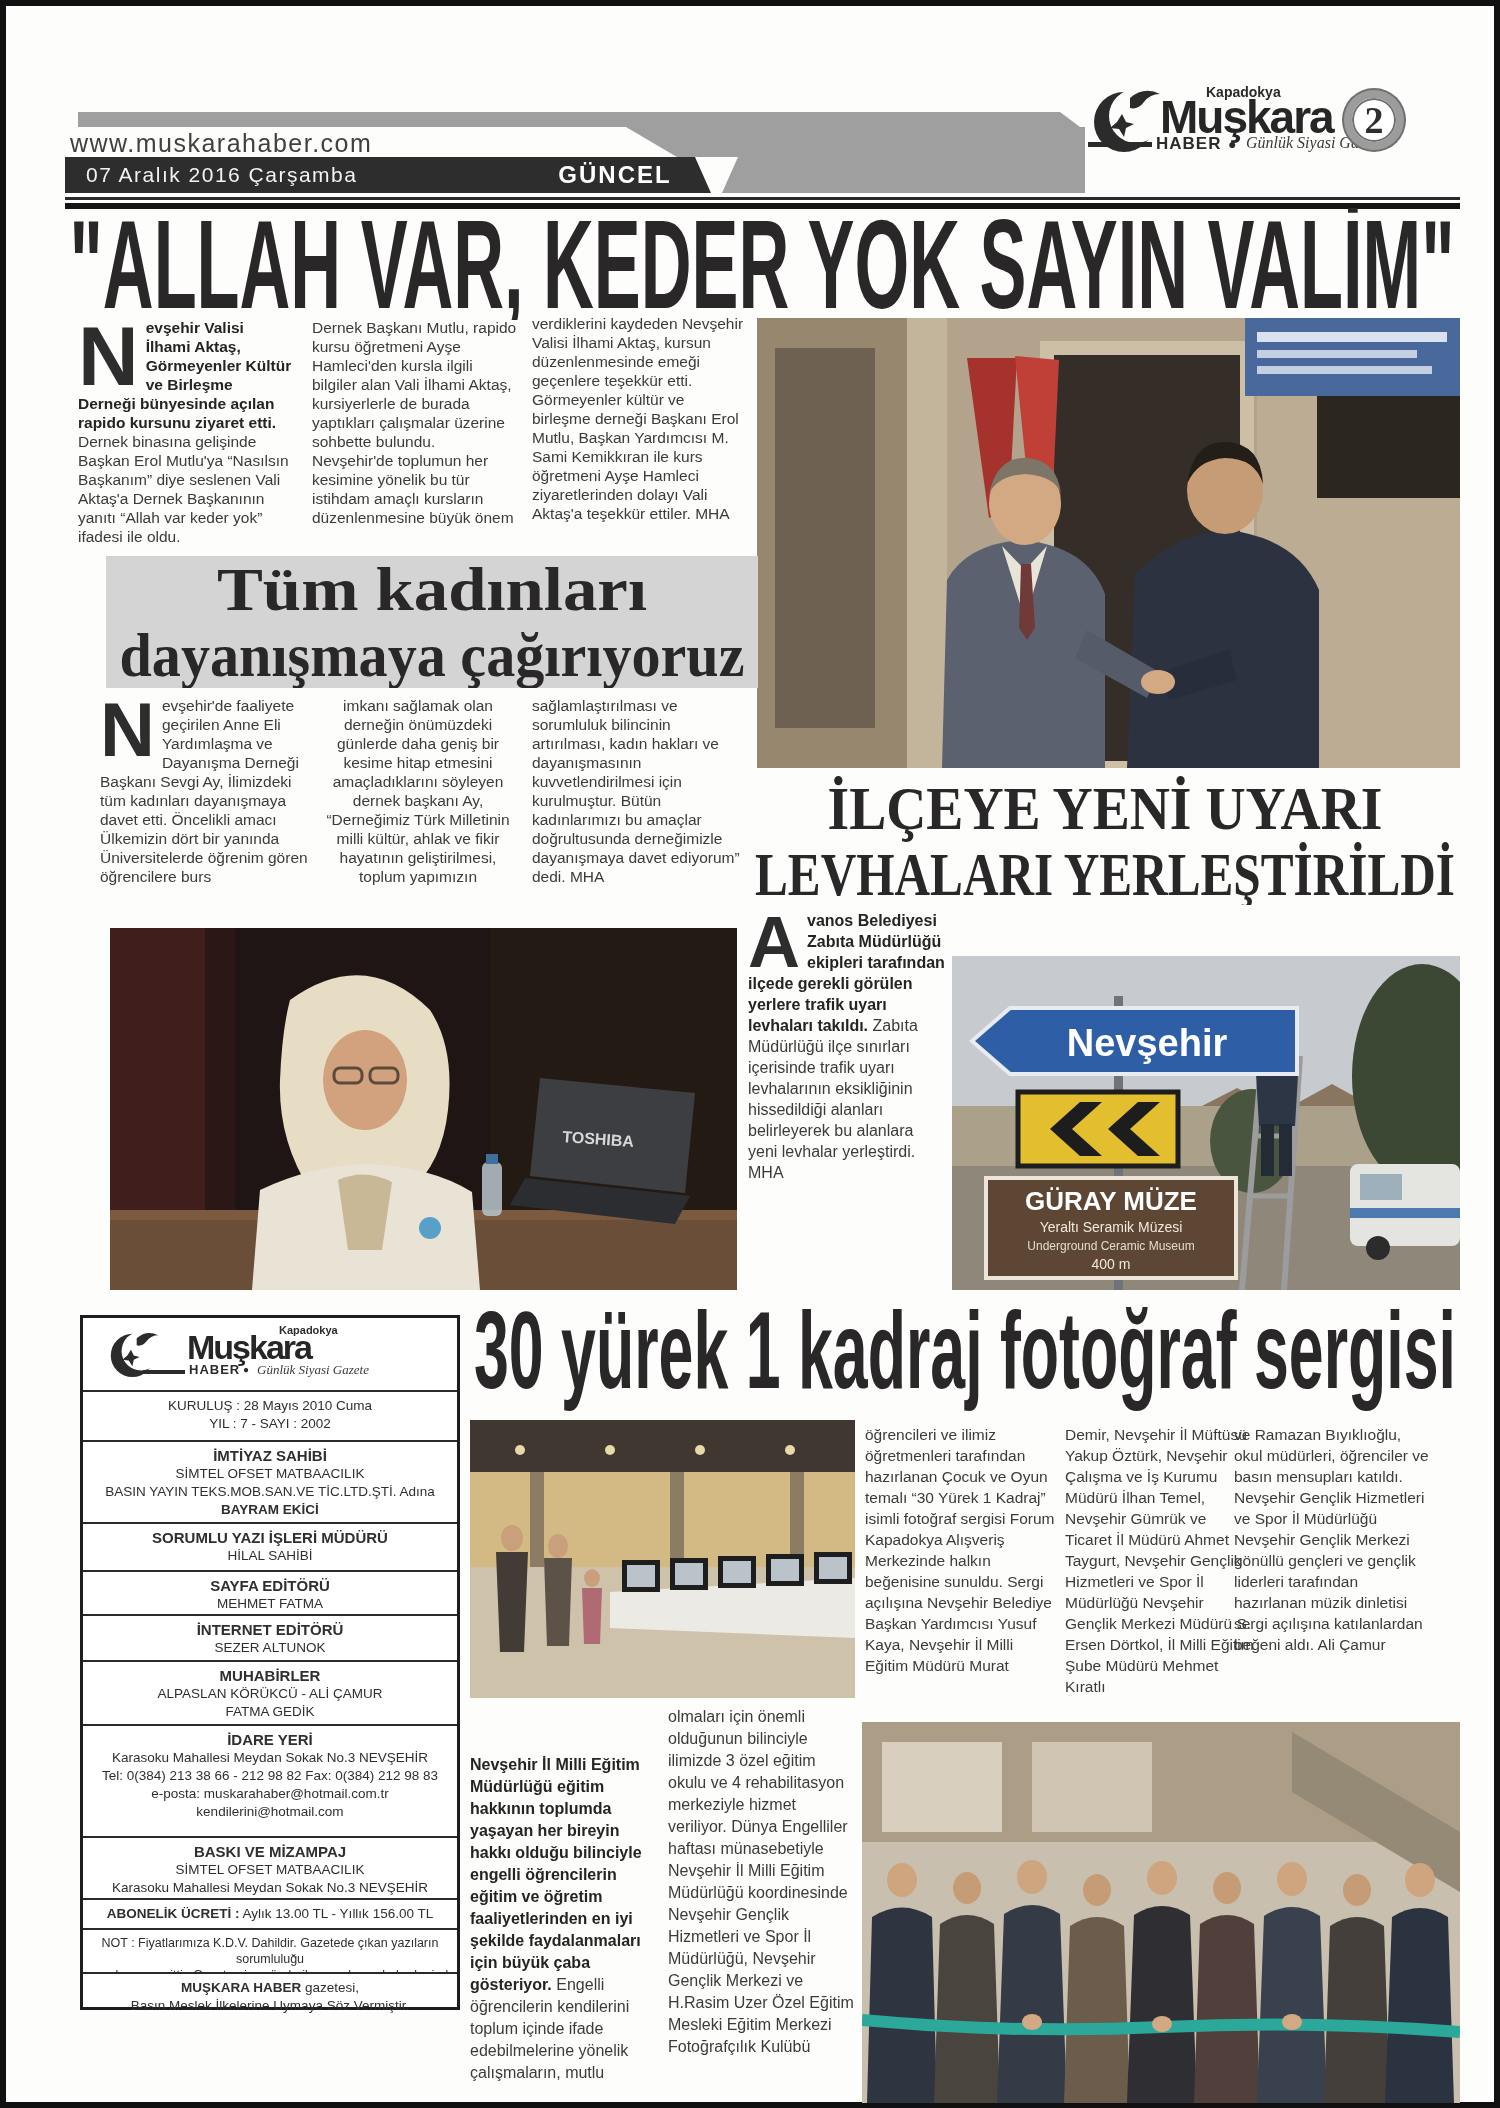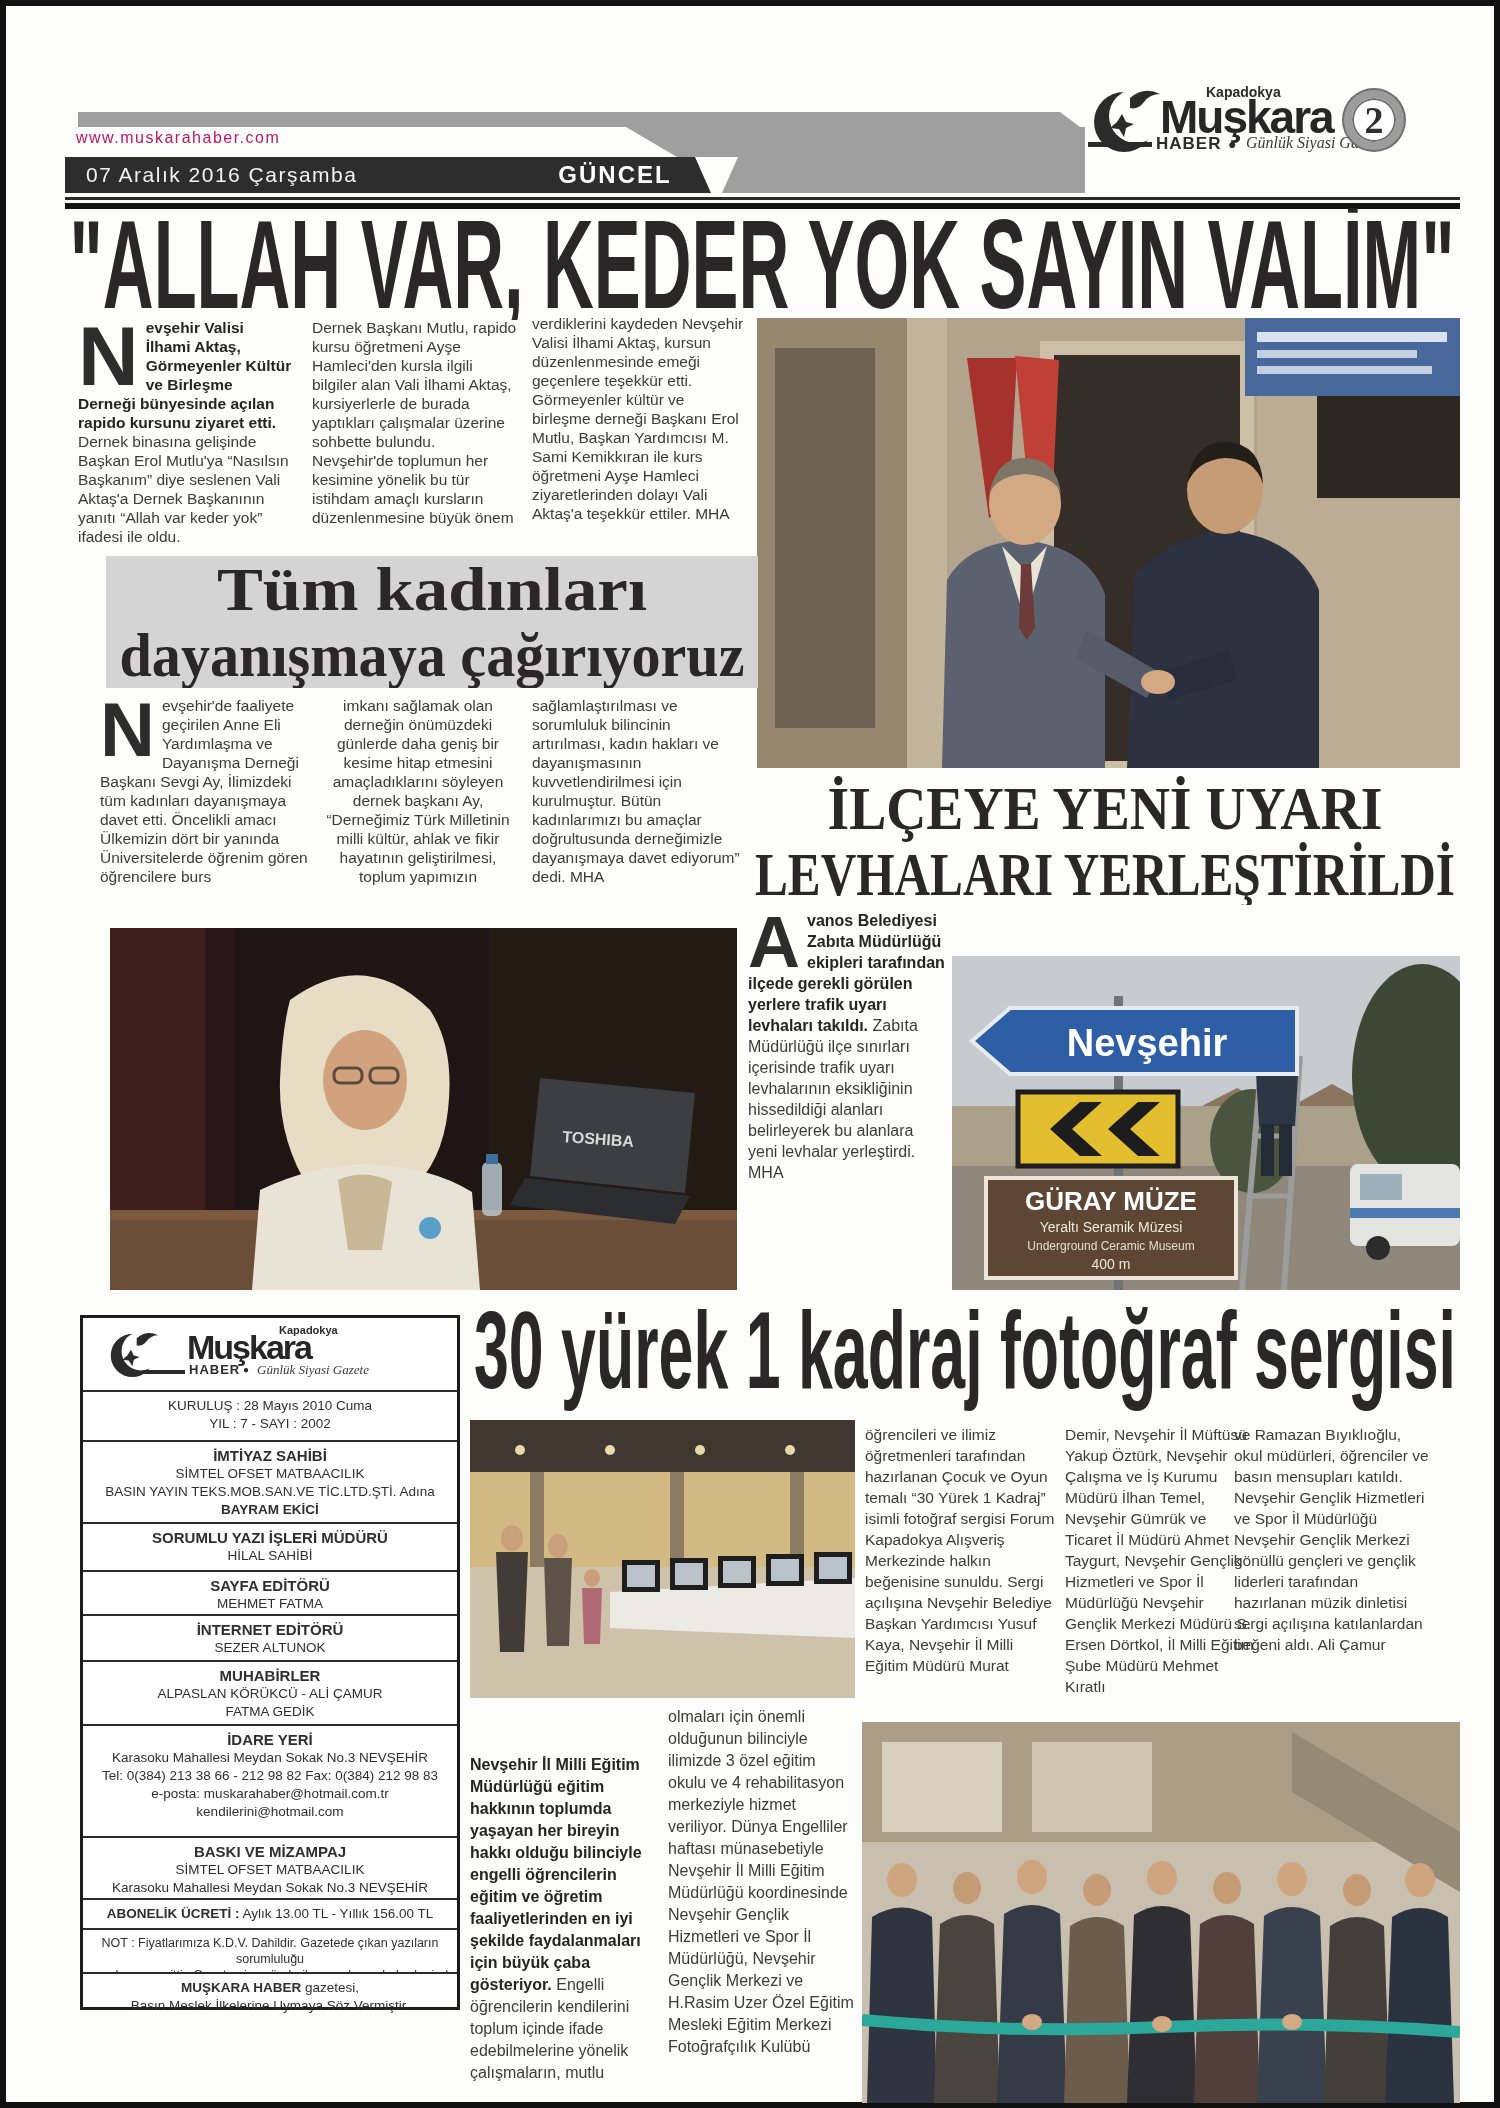--- a/index.html
+++ b/index.html
@@ -9,21 +9,21 @@
   .frame{position:absolute;background:#111;}
   
   .gray-top{position:absolute;left:78px;top:112px;width:1002px;height:15px;background:#9f9f9f;
             clip-path:polygon(0 0,calc(100% - 20px) 0,100% 100%,0 100%);}
   .gray-wedge{position:absolute;left:626px;top:127px;width:459px;height:30px;background:#9f9f9f;
             clip-path:polygon(0 0,100% 0,100% 100%,51px 100%);}
   .black-bar{position:absolute;left:65px;top:157px;width:646px;height:36px;background:#2d2d2d;
             clip-path:polygon(0 0,calc(100% - 16px) 0,100% 100%,0 100%);}
   .gray-lower{position:absolute;left:722px;top:157px;width:363px;height:36px;background:#9f9f9f;
             clip-path:polygon(16px 0,100% 0,100% 100%,0 100%);}
-  .url-text{position:absolute;left:76px;top:129px;font-size:16px;letter-spacing:1.5px;color:#be185d;}
+  .url-text{position:absolute;left:70px;top:129px;font-size:25px;letter-spacing:1.5px;color:#404040;}
   .date-text{position:absolute;left:86px;top:163px;font-size:21px;letter-spacing:1.5px;color:#f2f2f2;}
   .guncel{position:absolute;left:545px;top:161px;width:140px;text-align:center;font-size:24px;
           font-weight:700;letter-spacing:2px;color:#ffffff;}
   .rule-thin{position:absolute;left:65px;top:197px;width:1395px;height:3px;background:#2a2a2a;}
   .rule-thick{position:absolute;left:65px;top:203px;width:1395px;height:6px;background:#141414;}
   
   .logo-name{font-weight:700;letter-spacing:-2px;color:#262626;}
   .logo-tagline{font-family:"Liberation Serif",serif;font-style:italic;color:#3a3a3a;}
   .page-circle{position:absolute;left:1344px;top:90px;width:60px;height:60px;border-radius:50%;
           border:8px solid #9c9c9c;box-shadow:0 0 0 2px #6f6f6f, inset 0 0 0 2px #6f6f6f;

